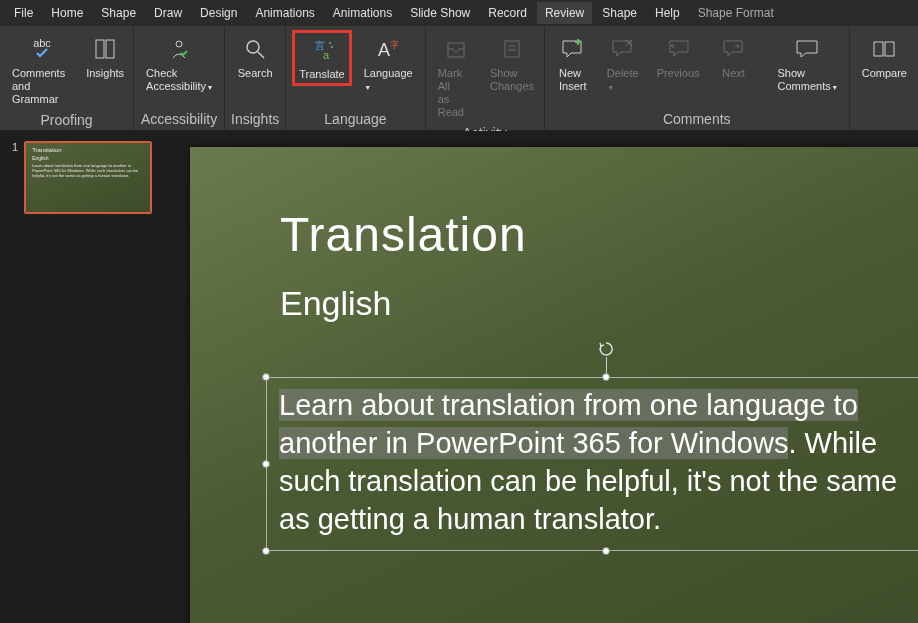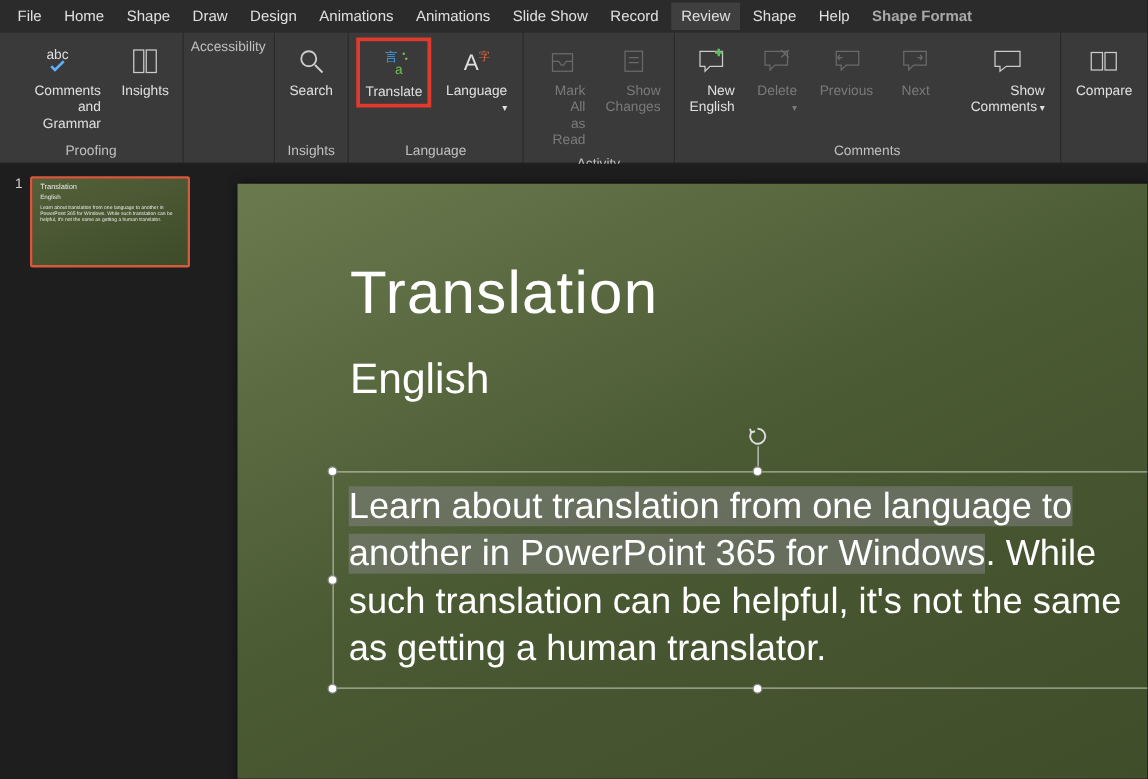--- a/index.html
+++ b/index.html
@@ -2,28 +2,28 @@
 <html><head>
 <meta charset="utf-8">
 <style>
 * { margin: 0; padding: 0; box-sizing: border-box; font-family: "Segoe UI", Arial, sans-serif; }
 body { width: 918px; height: 623px; background: #1e1e1e; overflow: hidden; }
 
 
 .menubar { height: 26px; background: #2b2b2b; display: flex; align-items: center; padding: 0 6px; gap: 2px; }
 .menubar .menu-item { color: #e0e0e0; font-size: 12px; padding: 4px 8px; cursor: pointer; }
 .menubar .menu-item.active { background: #3f3f3f; }
-.menubar .menu-item.contextual { color: #a9a9a9; font-weight: bold; }
+.menubar .menu-item.contextual { color: #a9a9a9; }
 
 
 .ribbon { height: 105px; background: #3a3a3a; border-bottom: 1px solid #222; display: flex; }
 .ribbon-group { display: flex; flex-direction: column; border-right: 1px solid #2a2a2a; padding: 4px 6px 0 6px; }
 .ribbon-group .buttons { flex: 1; display: flex; align-items: flex-start; gap: 6px; justify-content: center; }
-.ribbon-group .group-label { color: #c0c0c0; font-size: 11px; text-align: center; padding: 2px 0 3px 0; }
-.rbutton { display: flex; flex-direction: column; align-items: center; justify-content: flex-start; color: #e0e0e0; font-size: 11px; line-height: 13px; text-align: right; padding: 3px 4px 2px 4px; cursor: pointer; border: 2px solid transparent; min-width: 44px; }
+.ribbon-group .group-label { color: #c0c0c0; font-size: 14px; text-align: center; padding: 2px 0 3px 0; }
+.rbutton { display: flex; flex-direction: column; align-items: center; justify-content: flex-start; color: #e0e0e0; font-size: 11px; line-height: 13px; text-align: left; padding: 3px 4px 2px 4px; cursor: pointer; border: 2px solid transparent; min-width: 44px; }
 .rbutton.disabled { color: #7a7a7a; }
 .rbutton .icon-box { width: 28px; height: 28px; margin-bottom: 4px; display: flex; align-items: center; justify-content: center; }
 .rbutton.highlight { border: 3px solid #e03a2f; }
 .chev-down { font-size: 8px; margin-left: 2px; }
 
 
 .workspace { display: flex; height: calc(100% - 131px); }
 .thumb-panel { width: 182px; background: #1e1e1e; padding: 10px 12px; }
 .thumb-wrap { display: flex; gap: 6px; }
 .thumb-num { color: #d0d0d0; font-size: 11px; }
@@ -90,20 +90,33 @@
               <rect x="14" y="4" width="8" height="18" fill="none" stroke="#ccc"></rect>
             </svg>
         </span>
         <span>Insights</span>
       </div>
     </div>
     <div class="group-label">Proofing</div>
   </div>
 
   <div class="ribbon-group">
+    <div class="buttons">
+      <div class="rbutton">
+        <span class="icon-box">
+          <svg width="26" height="26" viewBox="0 0 26 26">
+              <circle cx="13" cy="8" r="3" fill="none" stroke="#ccc"></circle>
+              <path d="M7 22 q6 -8 12 0" fill="none" stroke="#ccc"></path>
+              <path d="M15 17 l2 2 l4 -4" stroke="#4fb84f" stroke-width="2" fill="none"></path>
+            </svg>
+        </span>
+        <span style="white-space:pre-line"><span>Check
+Accessibility</span><span class="chev-down">▾</span></span>
+      </div>
+    </div>
     <div class="group-label">Accessibility</div>
   </div>
 
   <div class="ribbon-group">
     <div class="buttons">
       <div class="rbutton">
         <span class="icon-box">
           <svg width="26" height="26" viewBox="0 0 26 26">
               <circle cx="11" cy="11" r="6" fill="none" stroke="#ccc" stroke-width="1.5"></circle>
               <line x1="16" y1="16" x2="22" y2="22" stroke="#ccc" stroke-width="1.5"></line>
@@ -172,21 +185,21 @@
     <div class="buttons">
       <div class="rbutton">
         <span class="icon-box">
           <svg width="26" height="24" viewBox="0 0 26 24">
               <path d="M3 4 h18 v12 h-10 l-4 4 v-4 h-4 z" fill="none" stroke="#ccc"></path>
               <line x1="18" y1="2" x2="18" y2="8" stroke="#5fbf5f" stroke-width="2"></line>
               <line x1="15" y1="5" x2="21" y2="5" stroke="#5fbf5f" stroke-width="2"></line>
             </svg>
         </span>
         <span style="white-space:pre-line">New
-English</span>
+Insert</span>
       </div>
       <div class="rbutton disabled">
         <span class="icon-box">
           <svg width="26" height="22" viewBox="0 0 26 22">
               <path d="M3 3 h18 v11 h-10 l-4 4 v-4 h-4 z" fill="none" stroke="#6a6a6a"></path>
               <line x1="16" y1="2" x2="22" y2="8" stroke="#6a6a6a"></line>
               <line x1="22" y1="2" x2="16" y2="8" stroke="#6a6a6a"></line>
             </svg>
         </span>
         <span><span>Delete</span><br><span class="chev-down">▾</span></span>

